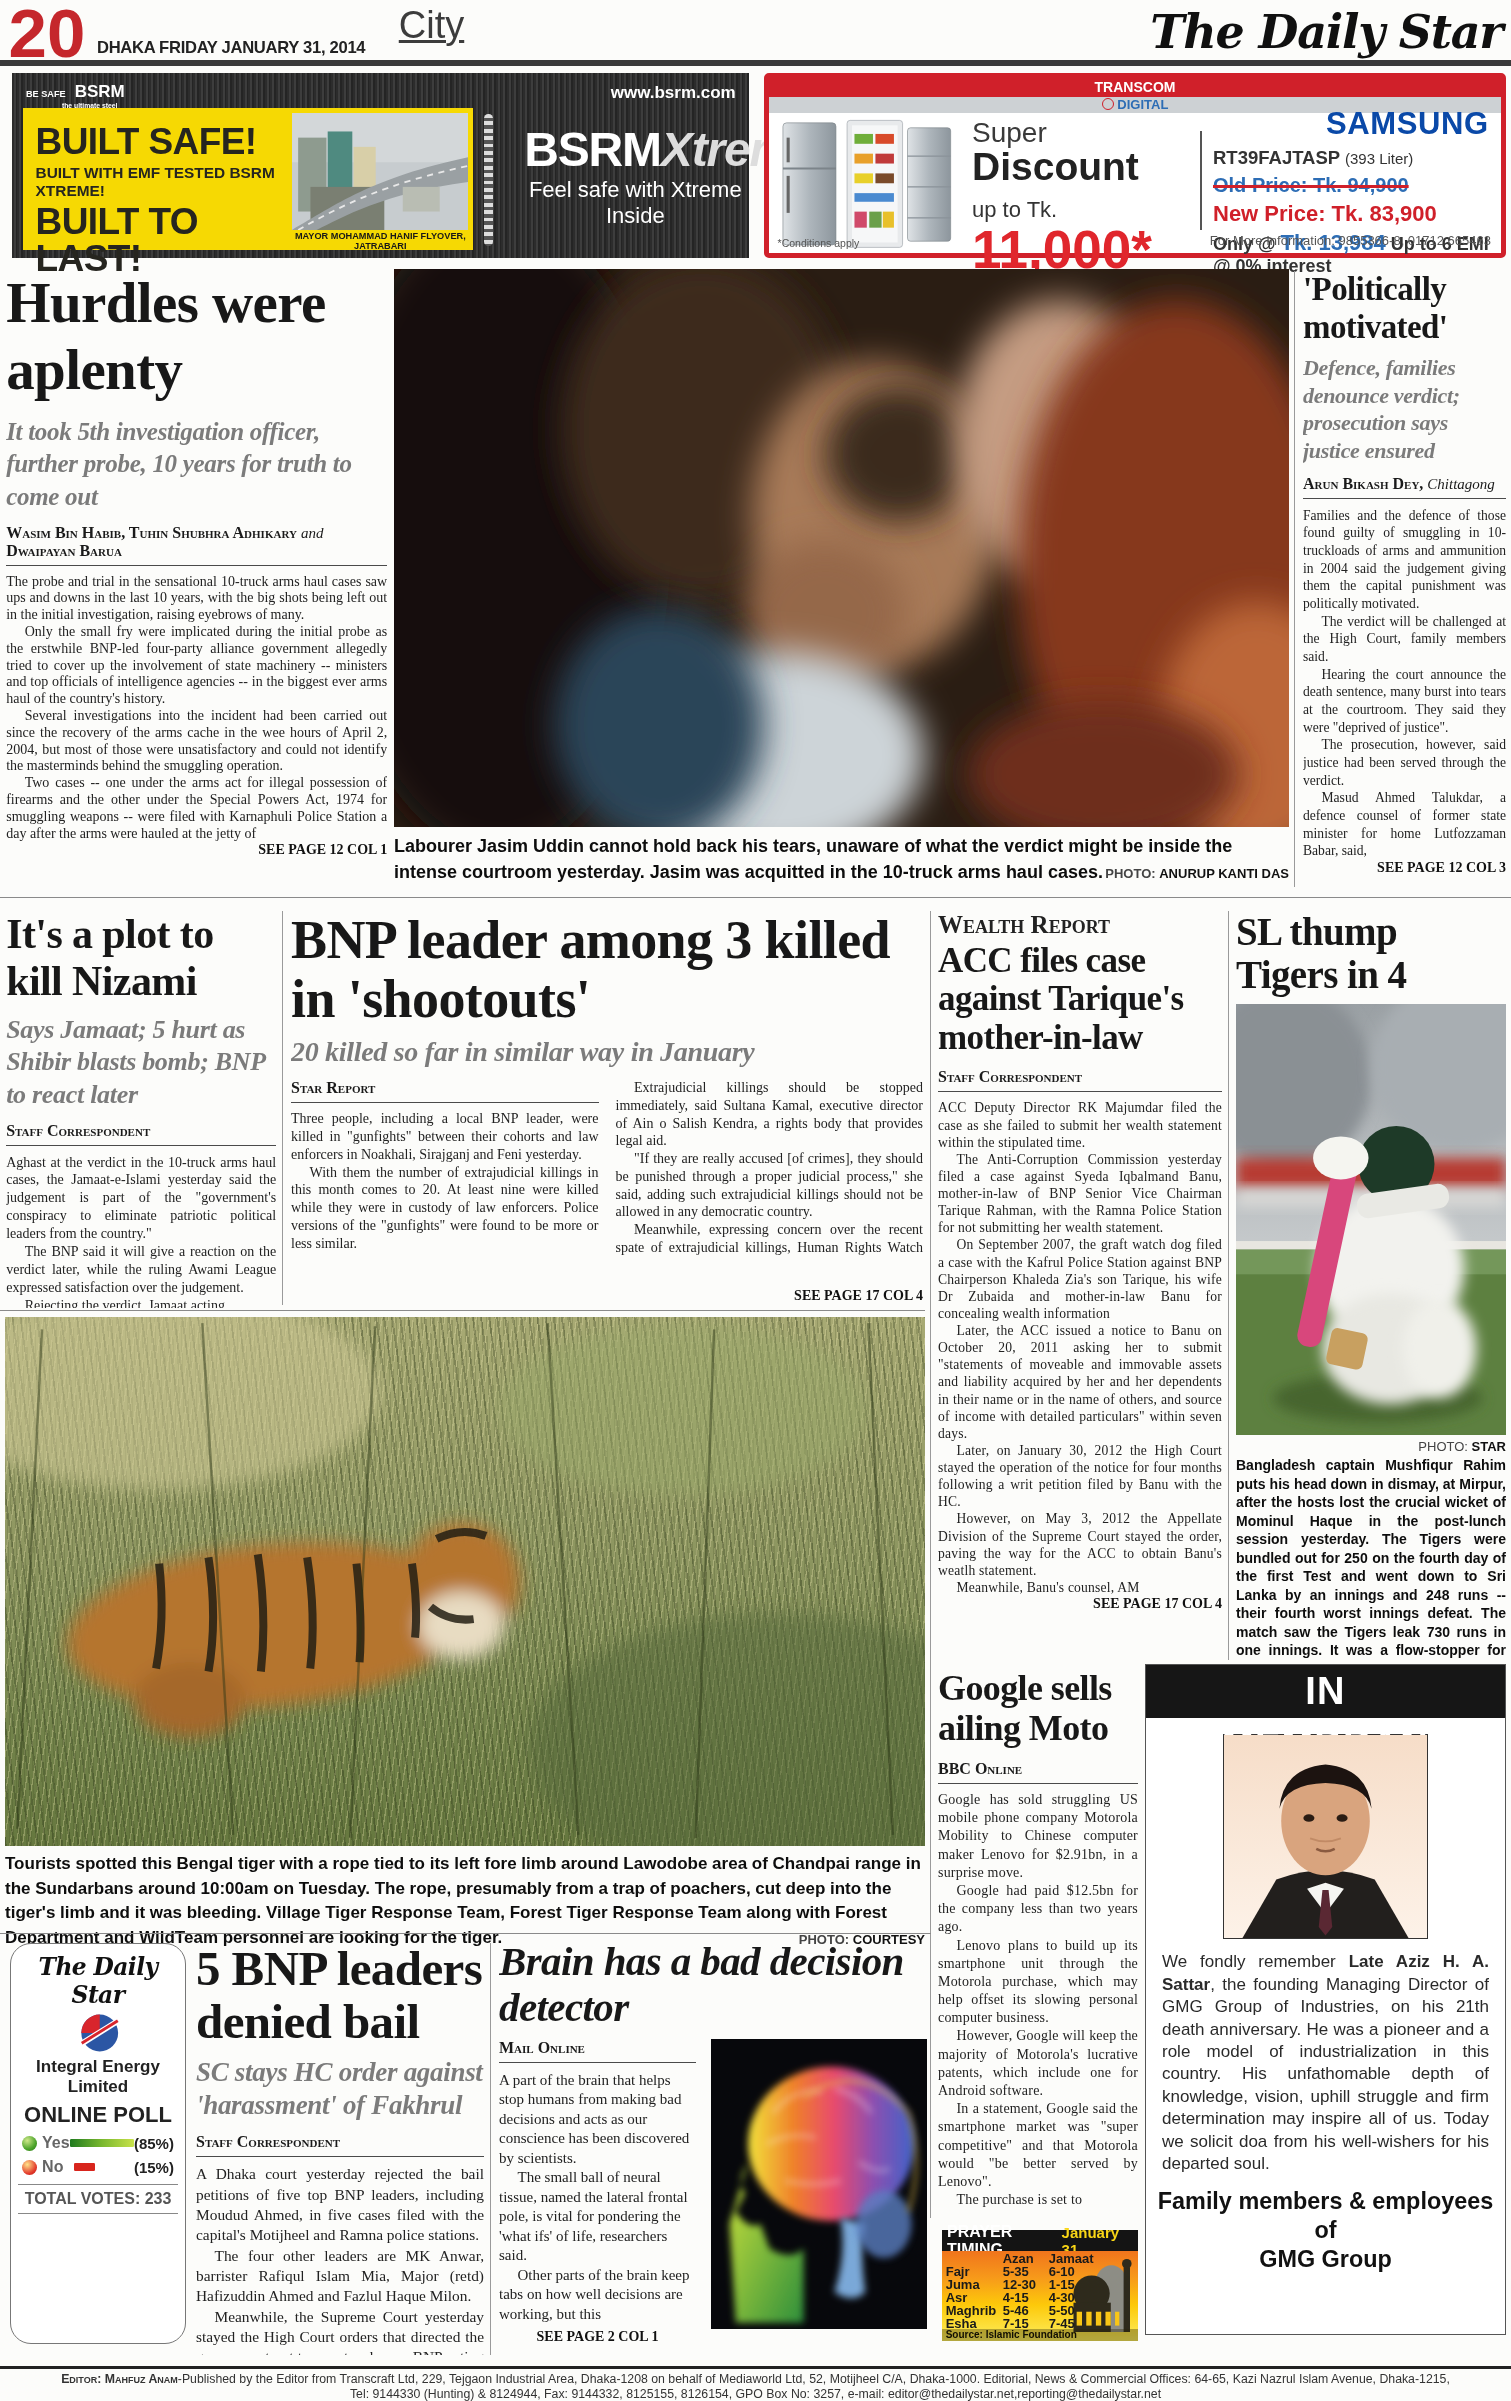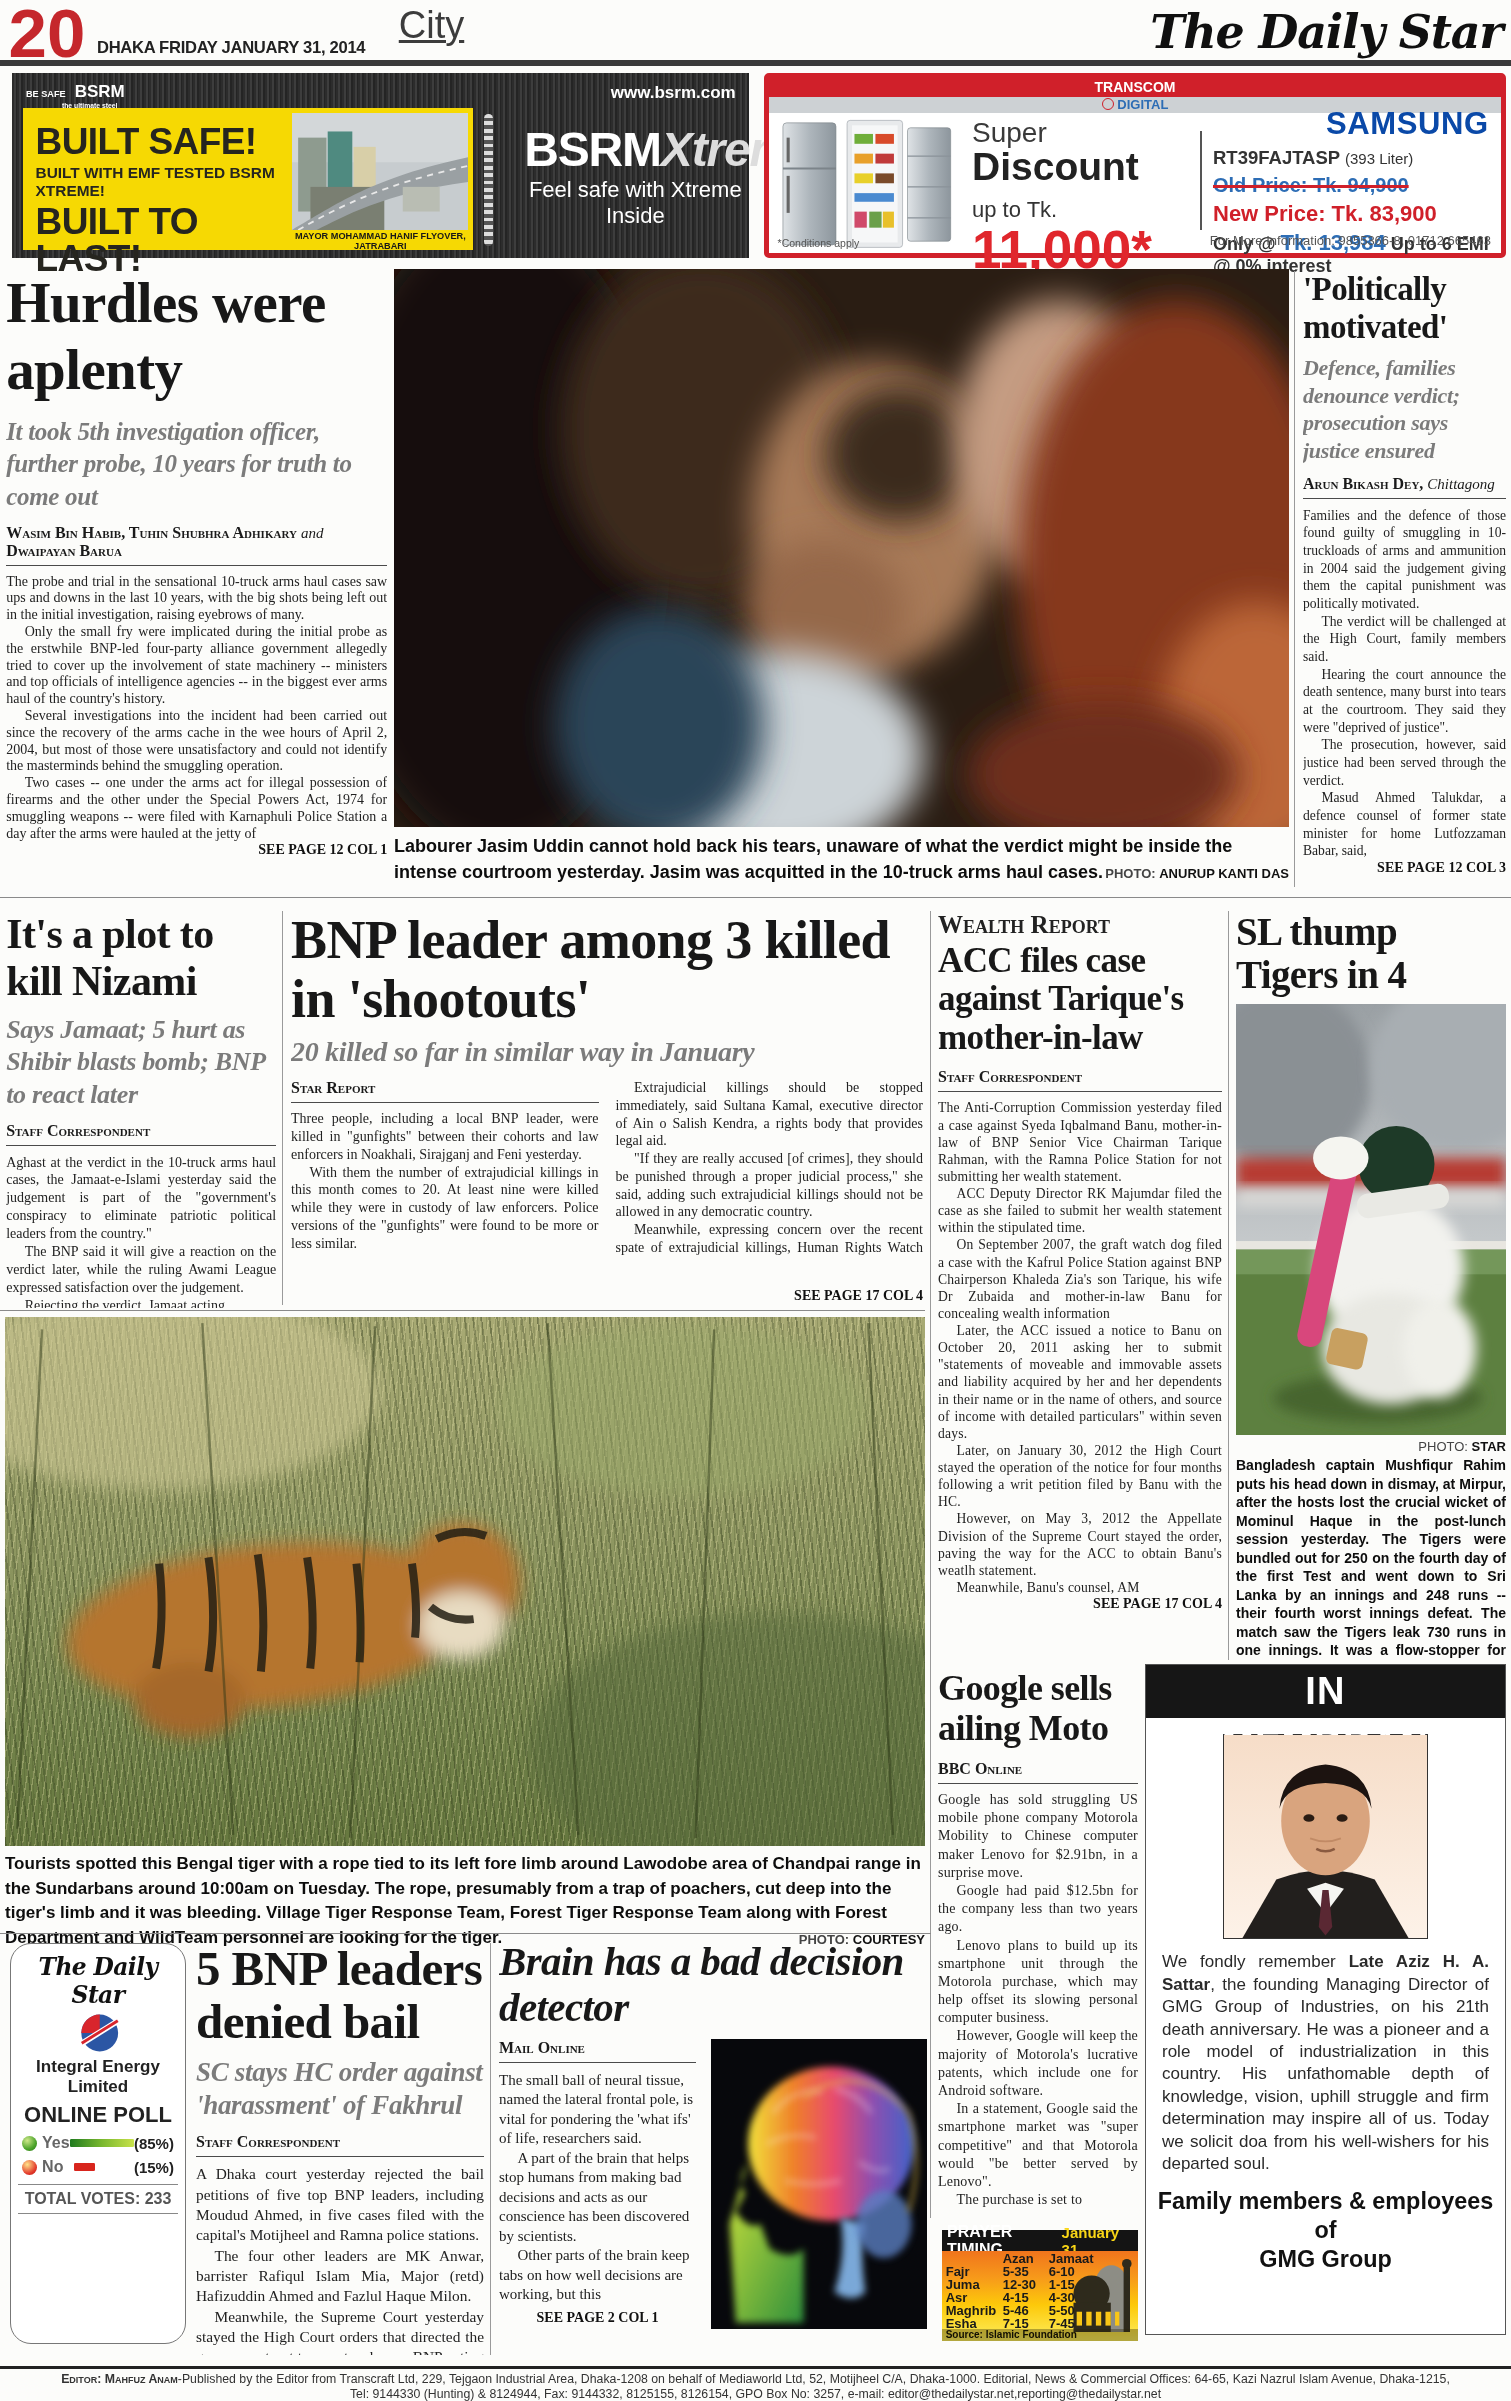--- a/index.html
+++ b/index.html
@@ -315,22 +315,22 @@
     <div class="see-page abs" style="right:0;bottom:3.7px;">SEE PAGE 17 COL 4</div>
   </div>
 
   <div class="abs vrule" style="left:930px;top:911px;height:1307px;"></div>
 
   <div class="abs hidden-overflow" style="left:938px;top:911px;width:284px;height:745px;">
     <div class="sc" style="font-size:25px;font-weight:bold;color:#222;">Wealth Report</div>
     <h2 class="headline" style="font-size:35px;line-height:1.1;margin:2.5px 0 0 0;">ACC files case against Tarique's mother-in-law</h2>
     <div class="byline">Staff Correspondent</div>
     <div class="body-text jc" style="font-size:13.6px;line-height:1.26;letter-spacing:0.2px;">
+        <p>ACC Deputy Director RK Majumdar filed the case as she failed to submit her wealth statement within the stipulated time.</p>
         <p>The Anti-Corruption Commission yesterday filed a case against Syeda Iqbalmand Banu, mother-in-law of BNP Senior Vice Chairman Tarique Rahman, with the Ramna Police Station for not submitting her wealth statement.</p>
-        <p>ACC Deputy Director RK Majumdar filed the case as she failed to submit her wealth statement within the stipulated time.</p>
         <p>On September 2007, the graft watch dog filed a case with the Kafrul Police Station against BNP Chairperson Khaleda Zia's son Tarique, his wife Dr Zubaida and mother-in-law Banu for concealing wealth information</p>
         <p>Later, the ACC issued a notice to Banu on October 20, 2011 asking her to submit "statements of moveable and immovable assets and liability acquired by her and her dependents in their name or in the name of others, and source of income with detailed particulars" within seven days.</p>
         <p>Later, on January 30, 2012 the High Court stayed the operation of the notice for four months following a writ petition filed by Banu with the HC.</p>
         <p>However, on May 3, 2012 the Appellate Division of the Supreme Court stayed the order, paving the way for the ACC to obtain Banu's weatlh statement.</p>
         <p>Meanwhile, Banu's counsel, AM</p>
       </div>
     <div class="see-page">SEE PAGE 17 COL 4</div>
   </div>
 
   <div class="abs vrule" style="left:1228px;top:911px;height:749px;"></div>
@@ -503,22 +503,22 @@
   </div>
 
   <div class="abs vrule" style="left:490px;top:1943px;height:412px;"></div>
 
   <div class="abs hidden-overflow" style="left:499px;top:1939px;width:431px;height:417px;">
     <h2 class="headline" style="font-size:41px;line-height:1.12;margin:0;font-style:italic;font-weight:600;">Brain has a bad decision detector</h2>
     <div style="display:flex;margin-top:8.6px;">
       <div style="width:197px;flex:none;">
         <div class="byline" style="margin-top:0;">Mail Online</div>
         <div class="body-text" style="font-size:15px;line-height:1.3;">
+            <p>A part of the brain that helps stop humans from making bad decisions and acts as our conscience has been discovered by scientists.</p>
             <p>The small ball of neural tissue, named the lateral frontal pole, is vital for pondering the 'what ifs' of life, researchers said.</p>
-            <p>A part of the brain that helps stop humans from making bad decisions and acts as our conscience has been discovered by scientists.</p>
             <p>Other parts of the brain keep tabs on how well decisions are working, but this</p>
           </div>
         <div class="see-page" style="text-align:center;margin-top:5px;">SEE PAGE 2 COL 1</div>
       </div>
       <svg class="photo" style="margin-left:15px;" width="216" height="290" viewBox="0 0 350 470" preserveAspectRatio="none">
         <defs>
           <linearGradient id="braing" x1="0" y1="0" x2="1" y2="0">
             <stop offset="0" stop-color="#f2e23c"></stop>
               <stop offset=".28" stop-color="#ef7f2a"></stop>
               <stop offset=".52" stop-color="#e84a6e"></stop>

